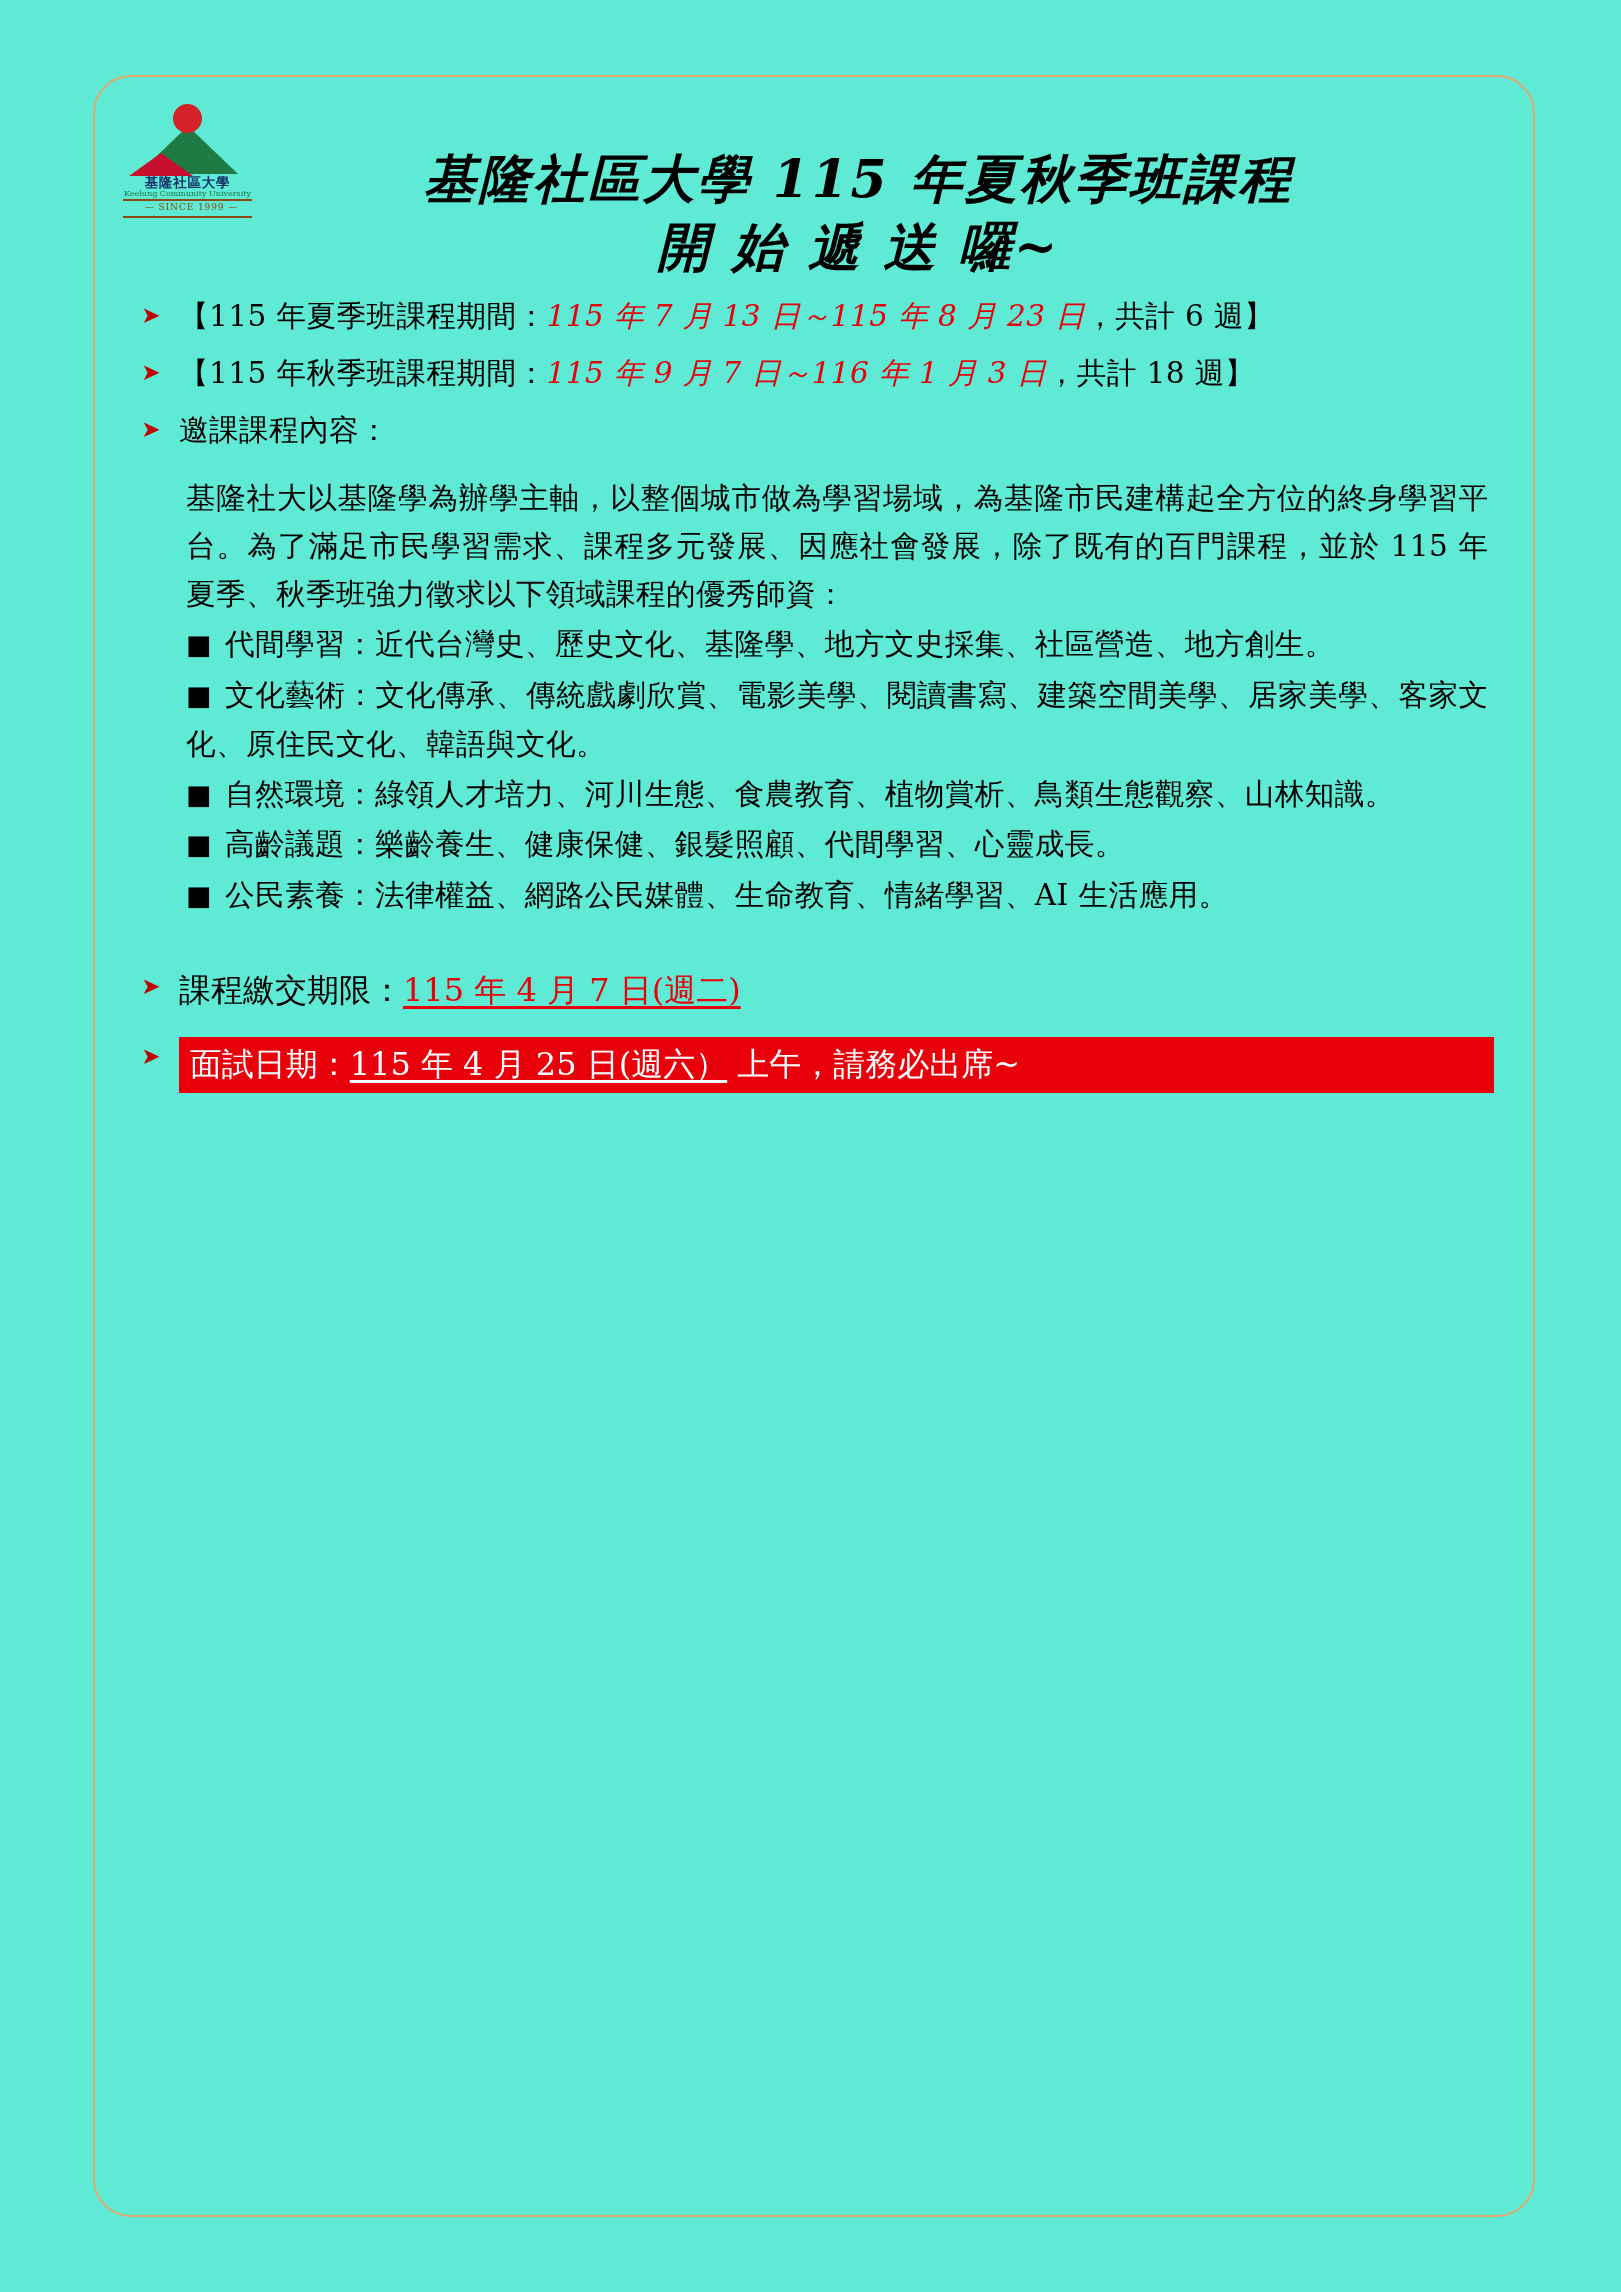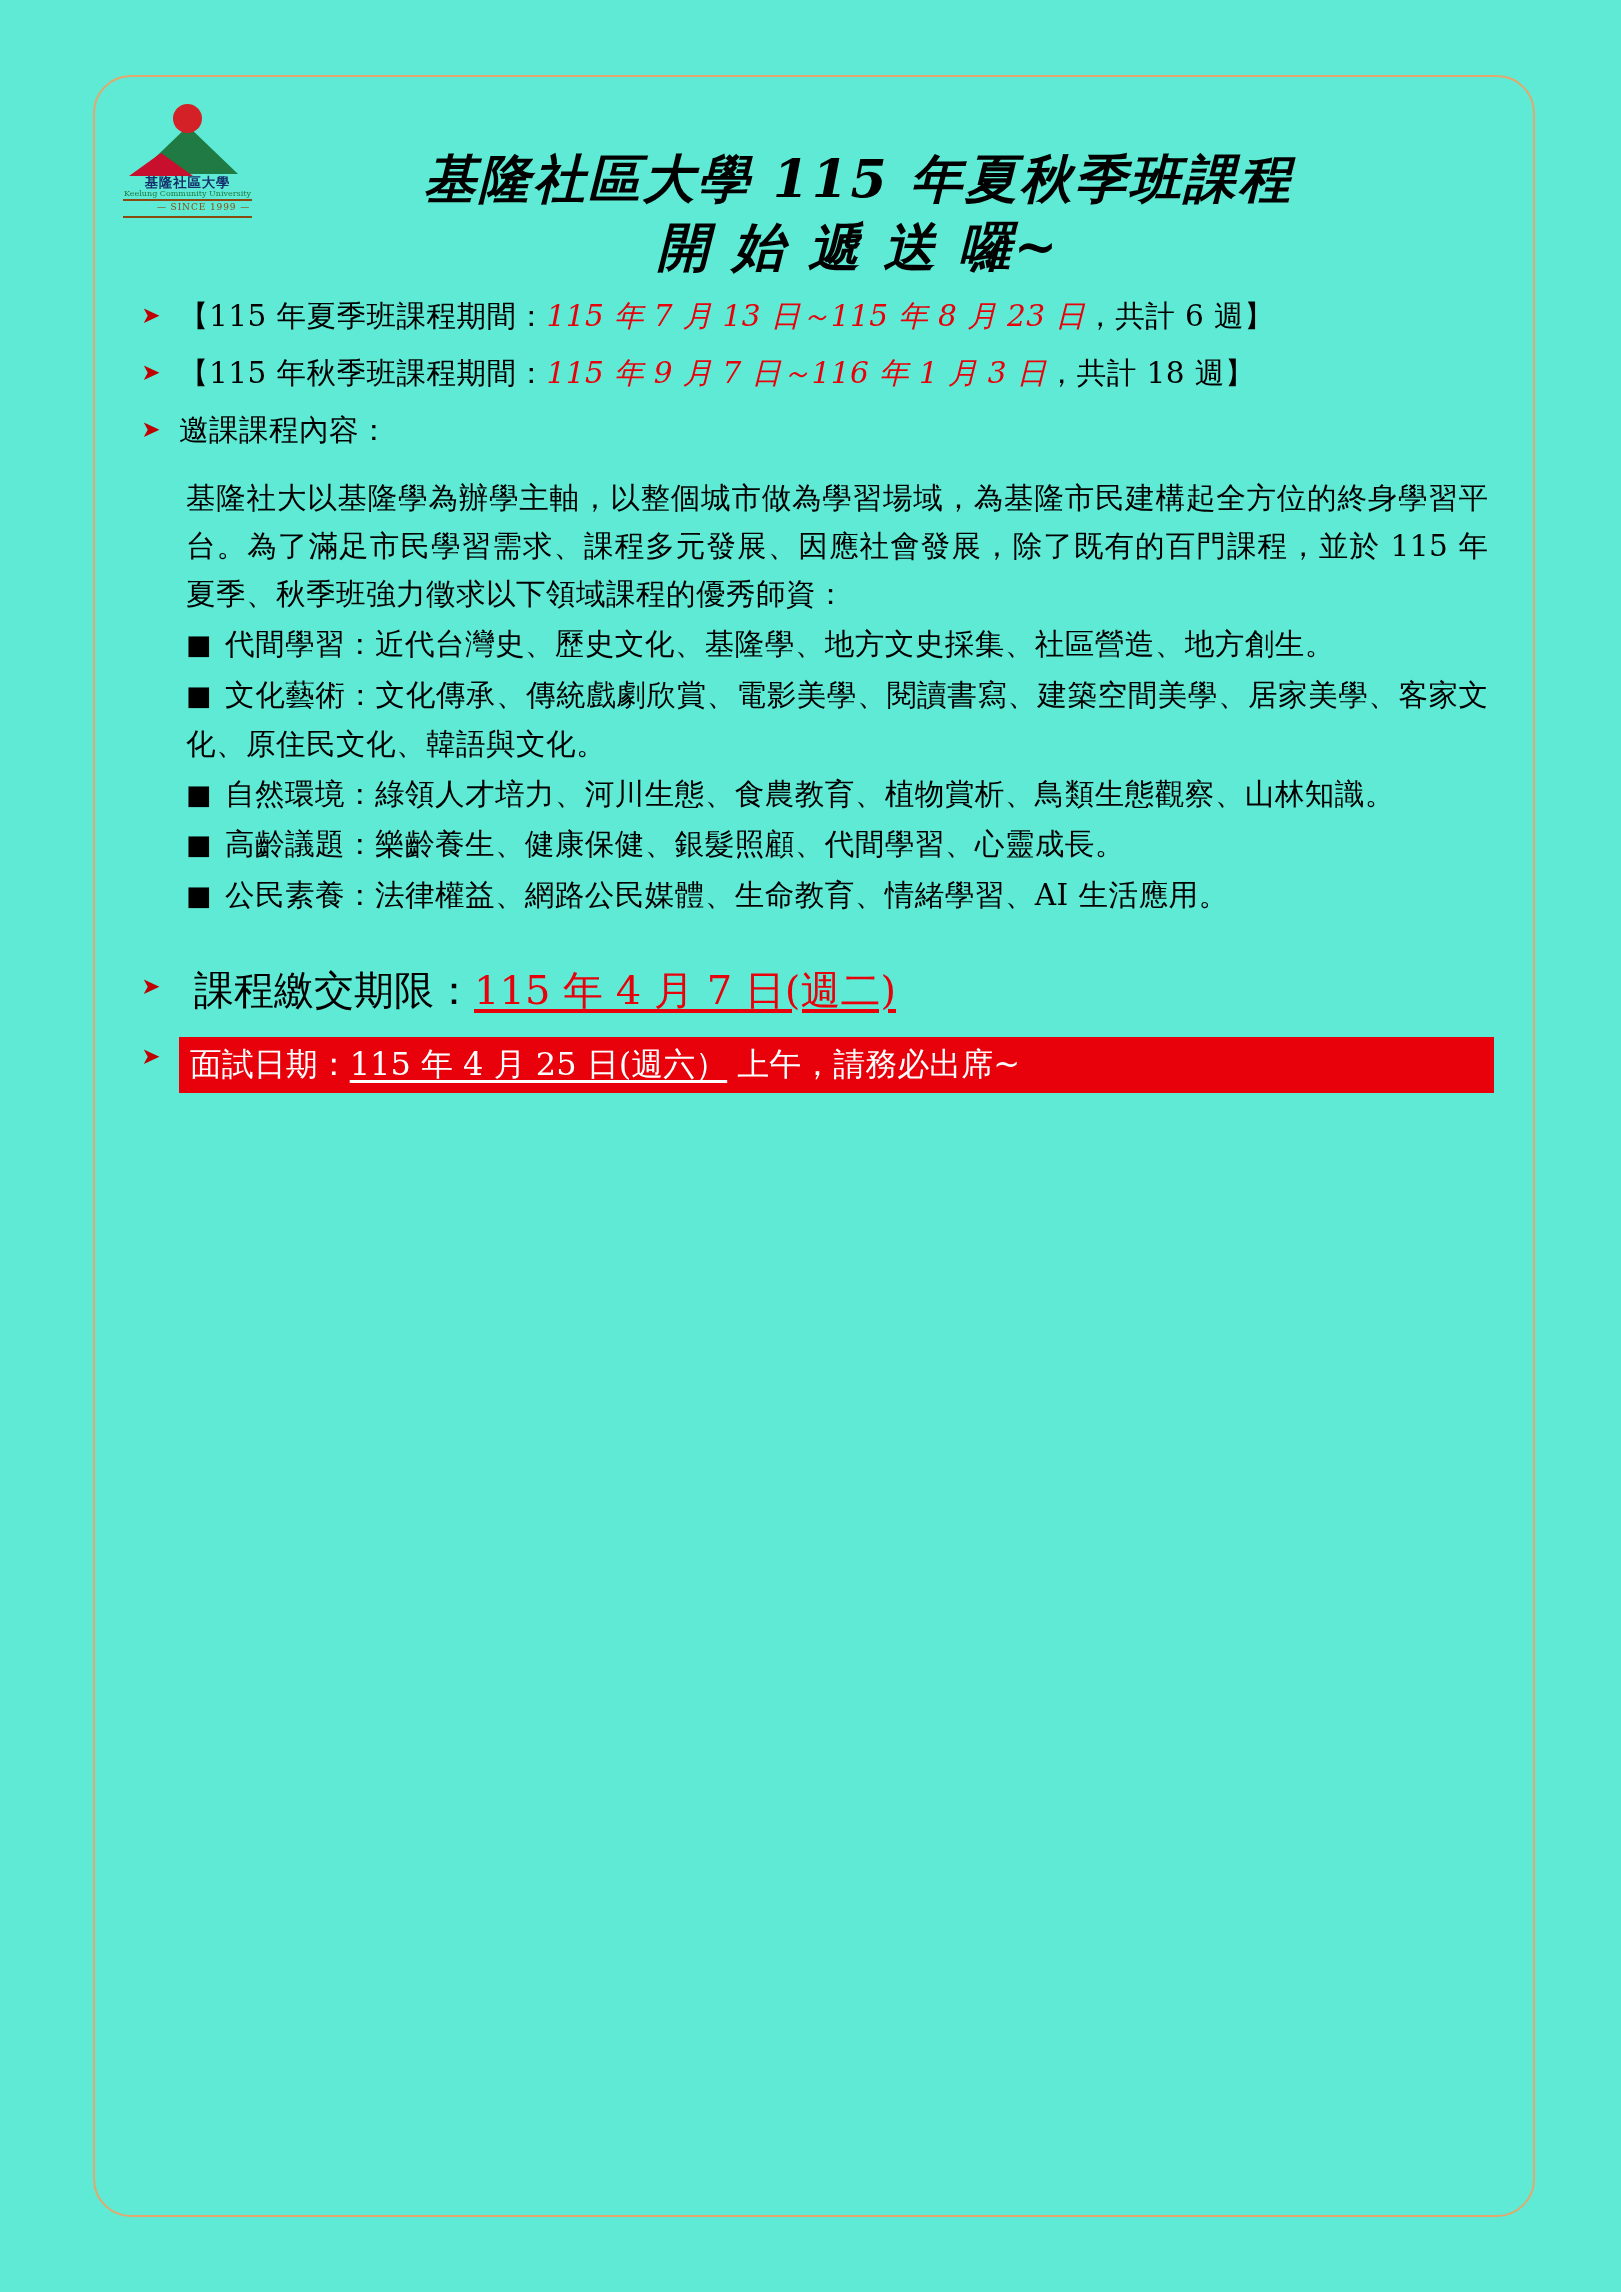--- a/index.html
+++ b/index.html
@@ -92,21 +92,21 @@
     position: absolute;
     left: 0;
     top: 90px;
     width: 143px;
     text-align: center;
     font-size: 8px;
     color: #1f7a43;
   }
   .logo .since {
     position: absolute;
-    left: 16px;
+    left: 4px;
     top: 103px;
     width: 143px;
     text-align: center;
     font-size: 9px;
     color: #8a4b10;
     letter-spacing: 0.9px;
   }
   .logo .rule-top, .logo .rule-bottom {
     position: absolute;
     left: 7.2px;
@@ -181,24 +181,23 @@
   }
 
   
   .deadline-row {
     display: flex;
     align-items: flex-start;
     margin-top: 47px;
   }
   .deadline-text {
     flex: 1;
-    font-size: 40px;
+    font-size: 32px;
     line-height: 47px;
     color: #000;
-    margin-left: 15px;
   }
   .deadline-text .u {
     color: #e8000a;
     text-decoration: underline;
     text-underline-offset: 5.4px;
   }
 
   
   .highlight-row {
     display: flex;

